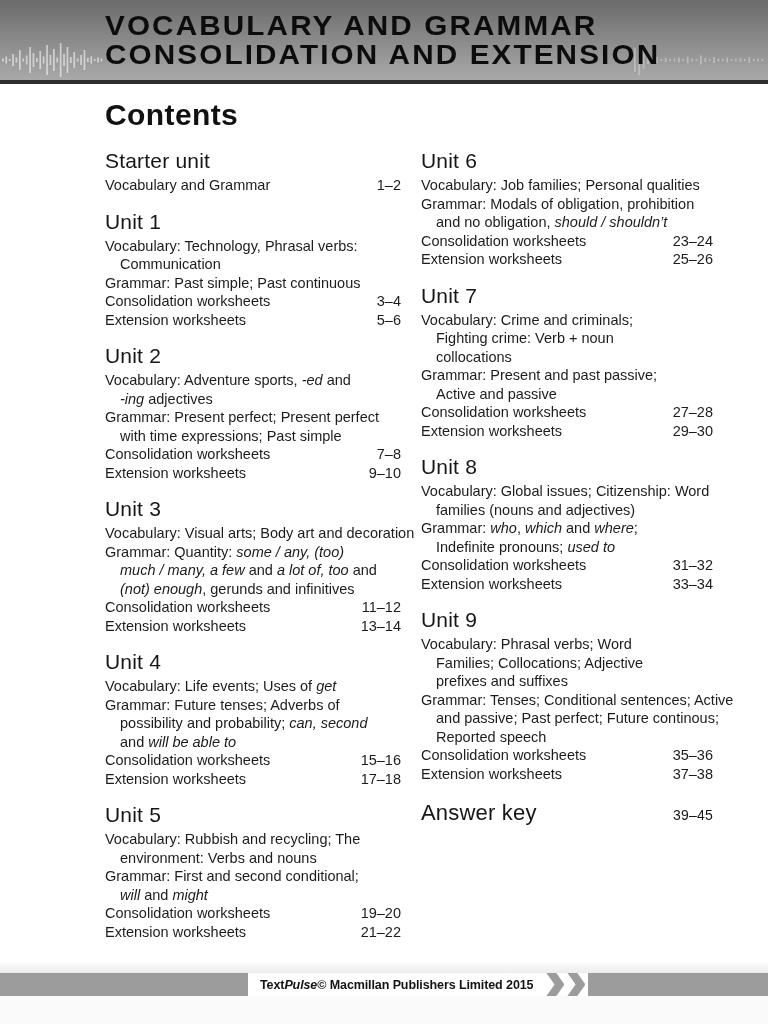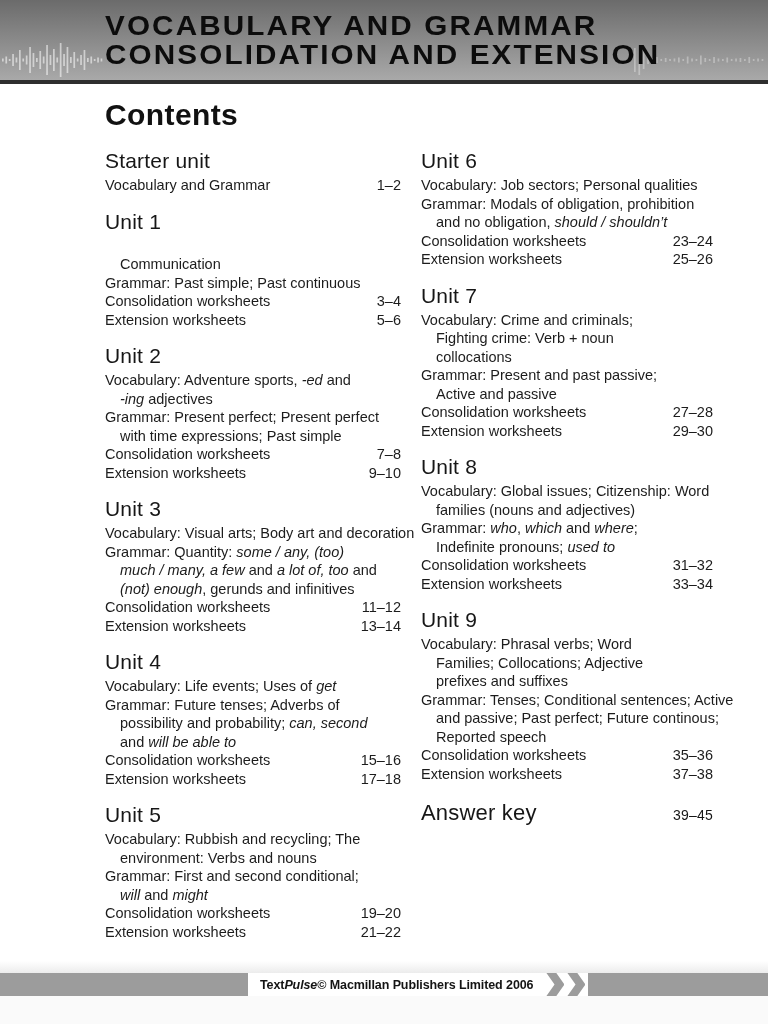--- a/index.html
+++ b/index.html
@@ -147,21 +147,21 @@
     <div class="col" id="col-left">
         <section class="unit">
           <h3 class="unit-heading"><span>Starter unit</span></h3>
           <div class="row pages">
             <span class="lbl"><span>Vocabulary and Grammar</span></span>
             <span class="pg">1–2</span>
           </div>
         </section>
         <section class="unit">
           <h3 class="unit-heading"><span>Unit 1</span></h3>
-          <div class="row desc"><br><span>Communication</span></div>
+          <div class="row desc"><span>Vocabulary: Technology, Phrasal verbs:</span><br><span>Communication</span></div>
           <div class="row desc"><span>Grammar: Past simple; Past continuous</span></div>
           <div class="row pages">
             <span class="lbl"><span>Consolidation worksheets</span></span>
             <span class="pg">3–4</span>
           </div>
           <div class="row pages">
             <span class="lbl"><span>Extension worksheets</span></span>
             <span class="pg">5–6</span>
           </div>
         </section>
@@ -214,21 +214,21 @@
           </div>
           <div class="row pages">
             <span class="lbl"><span>Extension worksheets</span></span>
             <span class="pg">21–22</span>
           </div>
         </section>
       </div>
     <div class="col col-right" id="col-right">
         <section class="unit">
           <h3 class="unit-heading"><span>Unit 6</span></h3>
-          <div class="row desc"><span>Vocabulary: Job sectors; Personal qualities</span></div>
+          <div class="row desc"><span>Vocabulary: Job families; Personal qualities</span></div>
           <div class="row desc"><span>Grammar: Modals of obligation, prohibition</span><br><span>and no obligation, </span><span class="it">should / shouldn’t</span></div>
           <div class="row pages">
             <span class="lbl"><span>Consolidation worksheets</span></span>
             <span class="pg">23–24</span>
           </div>
           <div class="row pages">
             <span class="lbl"><span>Extension worksheets</span></span>
             <span class="pg">25–26</span>
           </div>
         </section>
@@ -280,21 +280,21 @@
       </div>
   </div>
 </main>
 
 <div class="footer-shade"></div>
 <footer class="footer-bar">
   <div class="fb-spacer"></div>
   <div class="fb-label">
     <span>Text </span>
     <span class="it">Pulse</span>
-    <span> © Macmillan Publishers Limited 2006</span>
+    <span> © Macmillan Publishers Limited 2015</span>
   </div>
   <div class="fb-chevs">
     <div class="fb-chev"></div>
     <div class="fb-chev"></div>
   </div>
   <div class="fb-fill"></div>
 </footer>
 <div class="below-footer"></div>
 
 </body></html>

